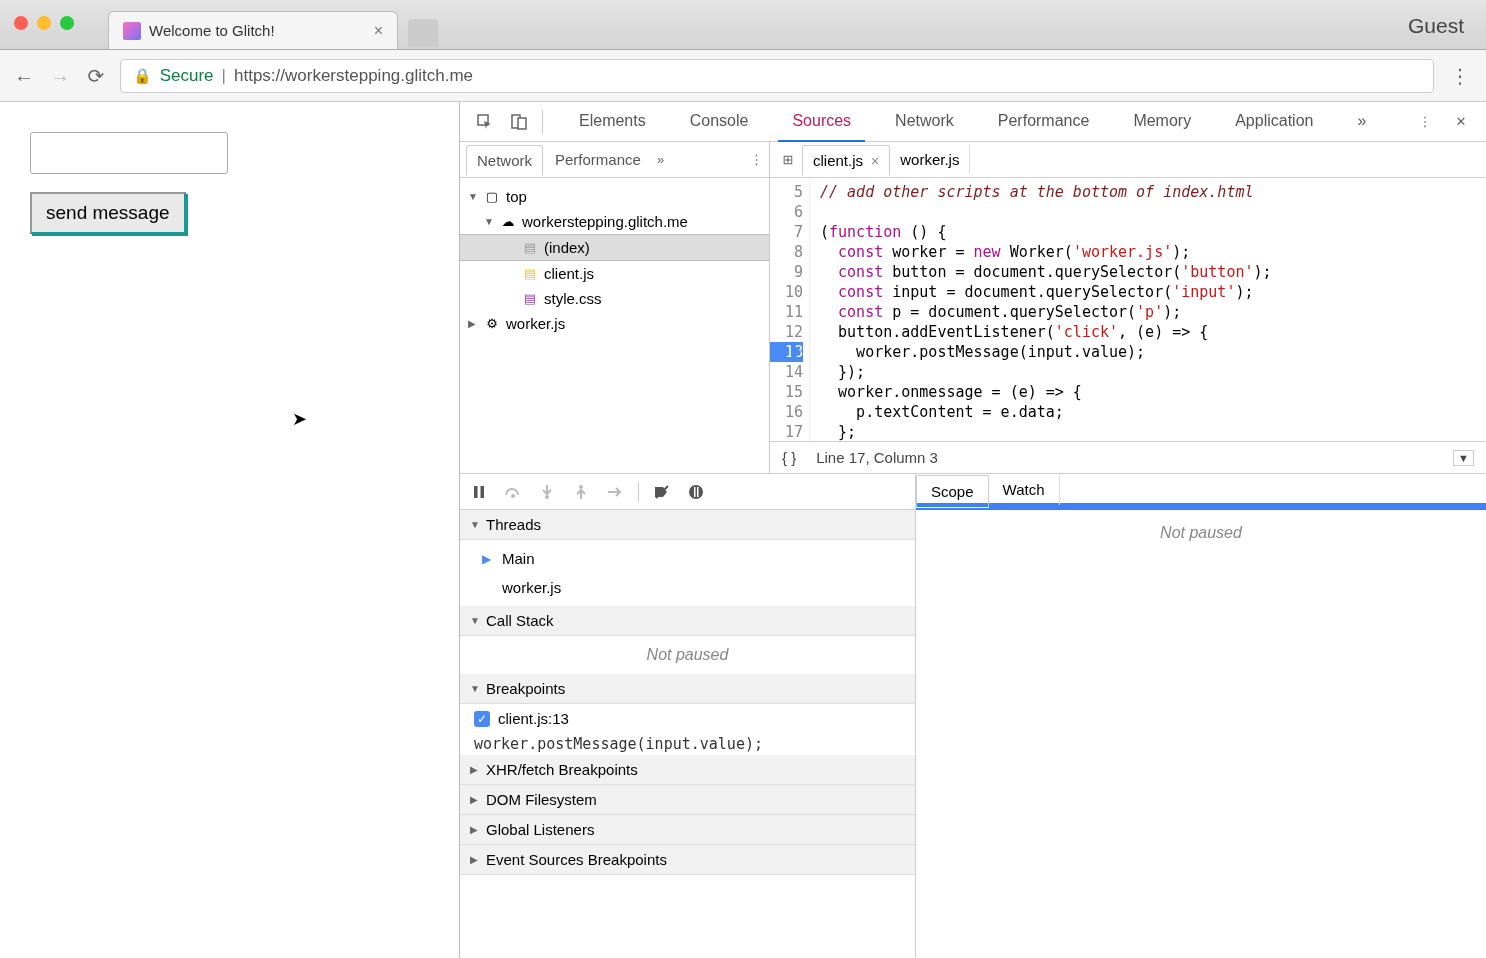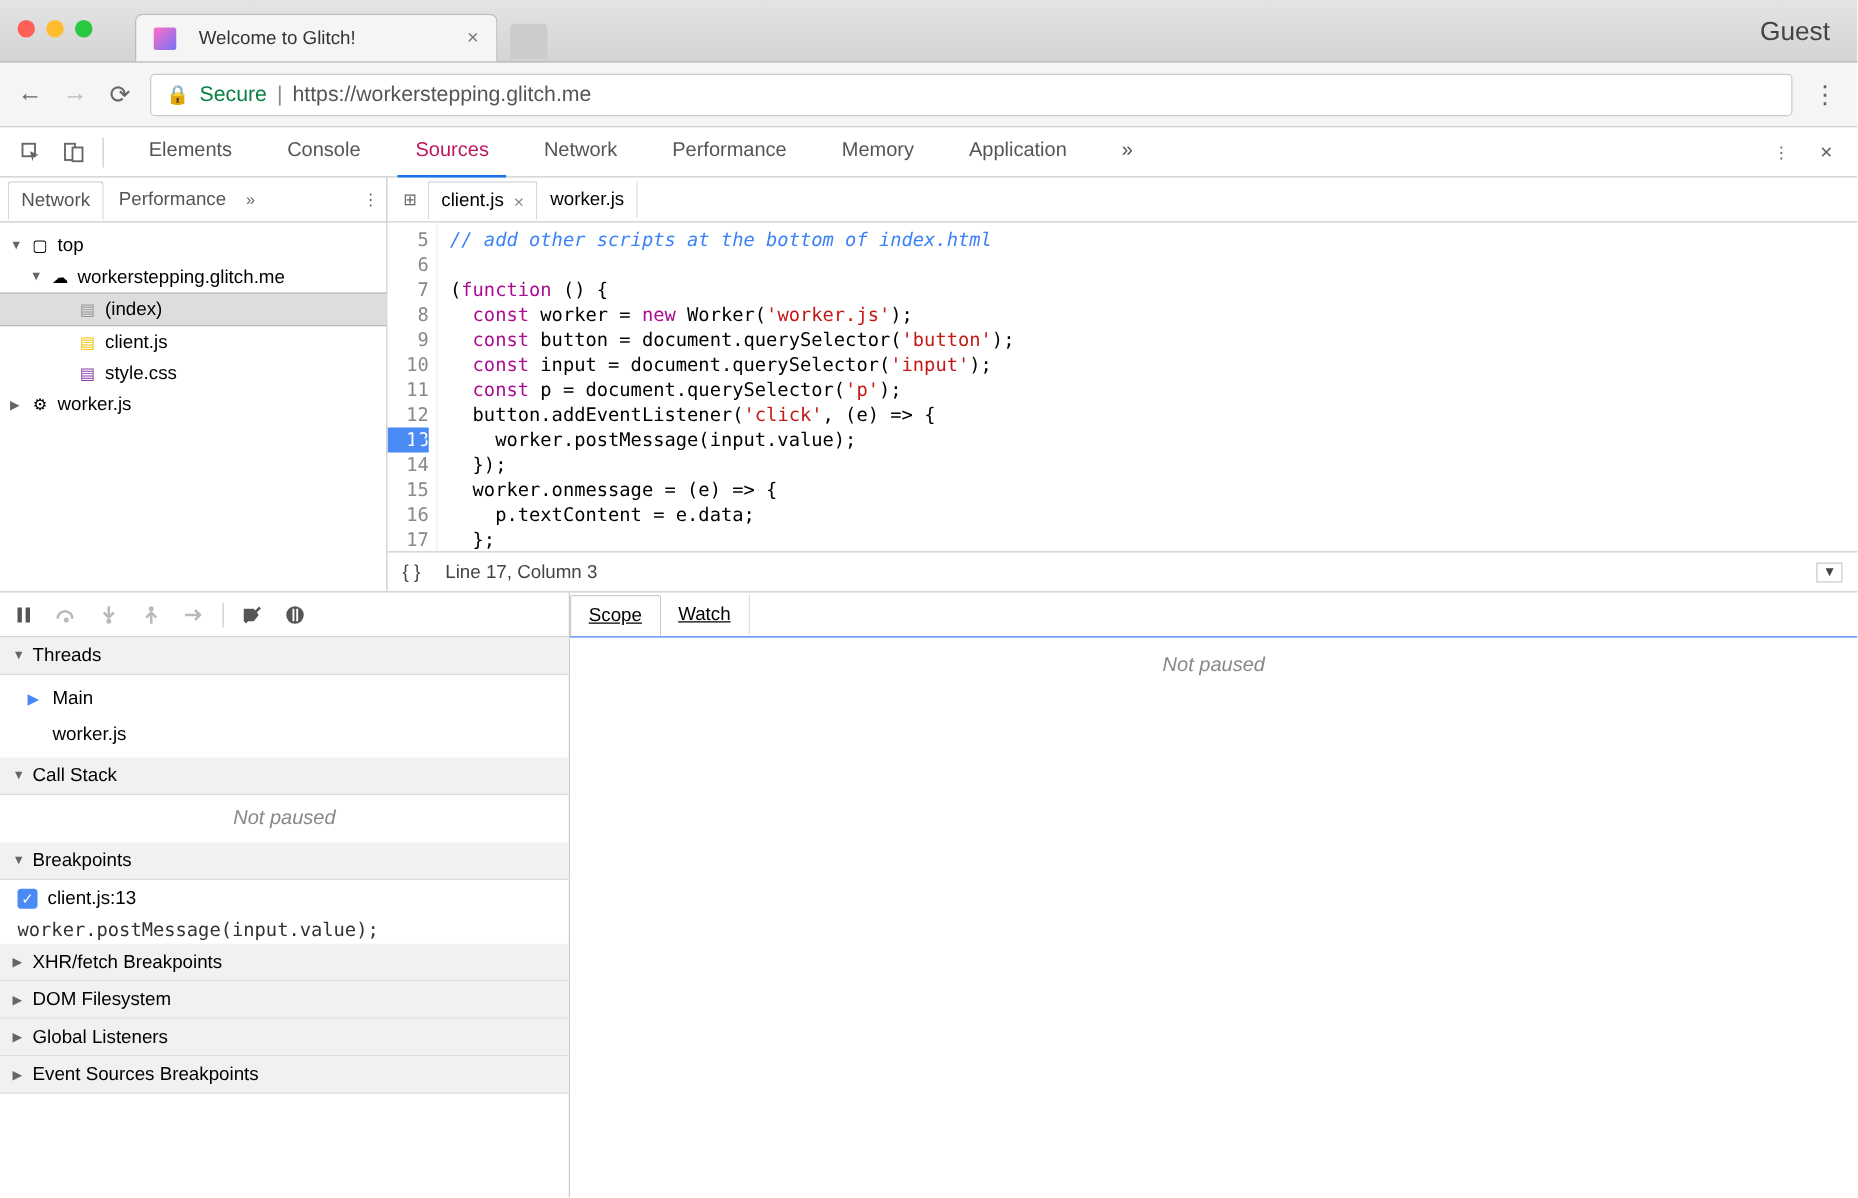--- a/index.html
+++ b/index.html
@@ -1,21 +1,21 @@
 <!DOCTYPE html>
 <html><head>
 <meta charset="utf-8">
 <style>
 * { box-sizing: border-box; margin: 0; padding: 0; }
 body { font-family: -apple-system, "Helvetica Neue", Arial, sans-serif; font-size: 13px; background: #fff; width: 1486px; height: 958px; overflow: hidden; }
 .browser-chrome { height: 50px; background: linear-gradient(#e4e4e4, #d4d4d4); display: flex; align-items: flex-end; border-bottom: 1px solid #aaa; position: relative; }
 .traffic-lights { display: flex; gap: 9px; position: absolute; left: 14px; top: 16px; }
 .tl { width: 14px; height: 14px; border-radius: 50%; }
 .tl.red { background: #ff5f57; } .tl.yellow { background: #febc2e; } .tl.green { background: #28c840; }
-.tab { background: #f5f5f5; border-radius: 6px 6px 0 0; height: 38px; margin-left: 108px; display: flex; align-items: center; padding: 0 14px; gap: 18px; border: 1px solid #bbb; border-bottom: none; min-width: 290px; }
+.tab { background: #f5f5f5; border-radius: 6px 6px 0 0; height: 38px; margin-left: 108px; display: flex; align-items: center; padding: 0 14px; gap: 8px; border: 1px solid #bbb; border-bottom: none; min-width: 290px; }
 .favicon { width: 18px; height: 18px; background: linear-gradient(135deg,#ff6ec4,#7873f5); border-radius: 2px; }
 .tab-title { font-size: 15px; color: #333; }
 .tab-close { margin-left: auto; color: #777; font-size: 16px; cursor: pointer; }
 .new-tab { width: 30px; height: 28px; background: #ccc; border-radius: 4px 4px 0 0; margin-left: 10px; margin-bottom: 2px; }
 .guest { position: absolute; right: 22px; top: 14px; font-size: 21px; color: #444; }
 .addr-bar { height: 52px; background: #f5f5f5; display: flex; align-items: center; padding: 0 12px; gap: 12px; border-bottom: 1px solid #ccc; }
 .nav-btn { width: 24px; height: 24px; display: flex; align-items: center; justify-content: center; color: #666; font-size: 20px; cursor: pointer; }
 .nav-btn.disabled { color: #bbb; }
 .url-box { flex: 1; background: #fff; border: 1px solid #ccc; border-radius: 4px; height: 34px; display: flex; align-items: center; padding: 0 12px; gap: 8px; font-size: 17px; }
 .lock { color: #0a8043; font-size: 15px; }
@@ -54,41 +54,41 @@
 .ed-tab { padding: 6px 10px; font-size: 15px; display: flex; align-items: center; gap: 8px; cursor: pointer; border-right: 1px solid #ddd; }
 .ed-tab.active { background: #fff; border: 1px solid #ccc; border-bottom-color: #fff; position: relative; top: 1px; border-radius: 2px 2px 0 0; }
 .ed-close { color: #888; font-size: 14px; }
 .code-area { flex: 1; display: flex; font-family: Menlo, Consolas, monospace; font-size: 15px; line-height: 20px; overflow: hidden; }
 .gutter { width: 40px; background: #fff; text-align: right; padding: 4px 6px 0 0; color: #888; border-right: 1px solid #eee; }
 .gline { height: 20px; }
 .gline.bp { background: #4a8af4; color: #fff; position: relative; }
 .gline.bp::after { content:''; position:absolute; right:-8px; top:0; border:10px solid transparent; border-left-color:#4a8af4; }
 .code { flex:1; padding: 4px 0 0 10px; white-space: pre; }
 .cline { height: 20px; }
-.c-comment { color: #3b82f6; font-style: italic; }
+.c-comment { color: #7f1d1d; font-style: italic; }
 .c-kw2 { color: #aa0d91; }
 .c-str { color: #c41a16; }
 .status-line { height: 32px; border-top: 1px solid #ccc; display: flex; align-items: center; padding: 0 12px; gap: 20px; font-size: 15px; color: #444; }
 .status-right { margin-left:auto; border:1px solid #ccc; padding:1px 4px; font-size:11px;}
 .debugger { flex: 1; display: flex; }
 .dbg-left { width: 456px; border-right: 1px solid #ccc; display: flex; flex-direction: column; overflow-y: auto; }
 .dbg-toolbar { height: 36px; border-bottom: 1px solid #ccc; display: flex; align-items: center; padding: 0 8px; gap: 12px; }
 .dbg-btn { width: 22px; height: 22px; display: flex; align-items: center; justify-content: center; color: #666; cursor: pointer; }
 .dbg-btn.disabled { opacity: 0.4; }
 .dbg-sep { width:1px; height:20px; background:#ccc; }
 .section-hdr { background: #f1f1f1; border-bottom: 1px solid #ddd; padding: 6px 10px; font-size: 15px; display: flex; align-items: center; gap: 6px; cursor: pointer; }
 .section-body { padding: 4px 0; }
 .thread-row { padding: 6px 22px; font-size: 15px; display:flex; align-items:center; gap:8px;}
 .thread-row .arrow { color:#4a8af4; font-size:12px; width:12px;}
 .not-paused { text-align: center; color: #888; font-style: italic; padding: 10px; font-size: 16px; }
 .bp-row { padding: 6px 14px; display:flex; align-items:center; gap:8px; font-size:15px;}
 .bp-check { width:16px; height:16px; background:#4a8af4; border-radius:3px; color:#fff; display:flex; align-items:center; justify-content:center; font-size:12px;}
 .bp-code { font-family: Menlo, monospace; padding: 2px 14px; font-size:15px; color:#333;}
 .dbg-right { flex: 1; display: flex; flex-direction: column; }
-.scope-tabs { height: 36px; border-bottom: 1px solid #3b82f6; display: flex; align-items: center; text-decoration: underline; }
+.scope-tabs { height: 36px; border-bottom: 7px solid #3b82f6; display: flex; align-items: flex-start; }
 .scope-tab { padding: 7px 14px; font-size: 15px; cursor: pointer; border-right: 1px solid #ddd; }
 .scope-tab.active { border: 1px solid #ccc; border-bottom-color: #fff; position:relative; top:1px; border-radius:2px 2px 0 0;}
 .scope-body { flex:1; padding: 14px; text-align:center; color:#888; font-style:italic; font-size:16px;}
 svg { display: block; }
 </style>
 </head>
 <body>
 
 <div class="browser-chrome">
   <div class="traffic-lights">
@@ -113,20 +113,26 @@
     <span class="lock">🔒</span>
     <span class="secure">Secure</span>
     <span style="color:#888">|</span>
     <span class="url-text"><span>https://</span><span>workerstepping.glitch.me</span></span>
   </div>
   <div class="menu-dots">⋮</div>
 </div>
 
 <div class="content">
 
+  <div class="page-pane">
+    <input class="page-input" type="text" style="">
+    <br>
+    <button class="page-button">send message</button>
+    <div class="cursor-arrow">➤</div>
+  </div>
 
   <div class="devtools">
     <div class="dt-toolbar">
       <div class="dt-icon">
           <svg width="18" height="18" viewBox="0 0 18 18">
             <rect x="2" y="2" width="10" height="10" fill="none" stroke="#666" stroke-width="1.5"></rect>
             <path d="M8 8 L15 11 L11 12 L10 16 Z" fill="#666"></path>
           </svg>
         </div>
       <div class="dt-icon">

